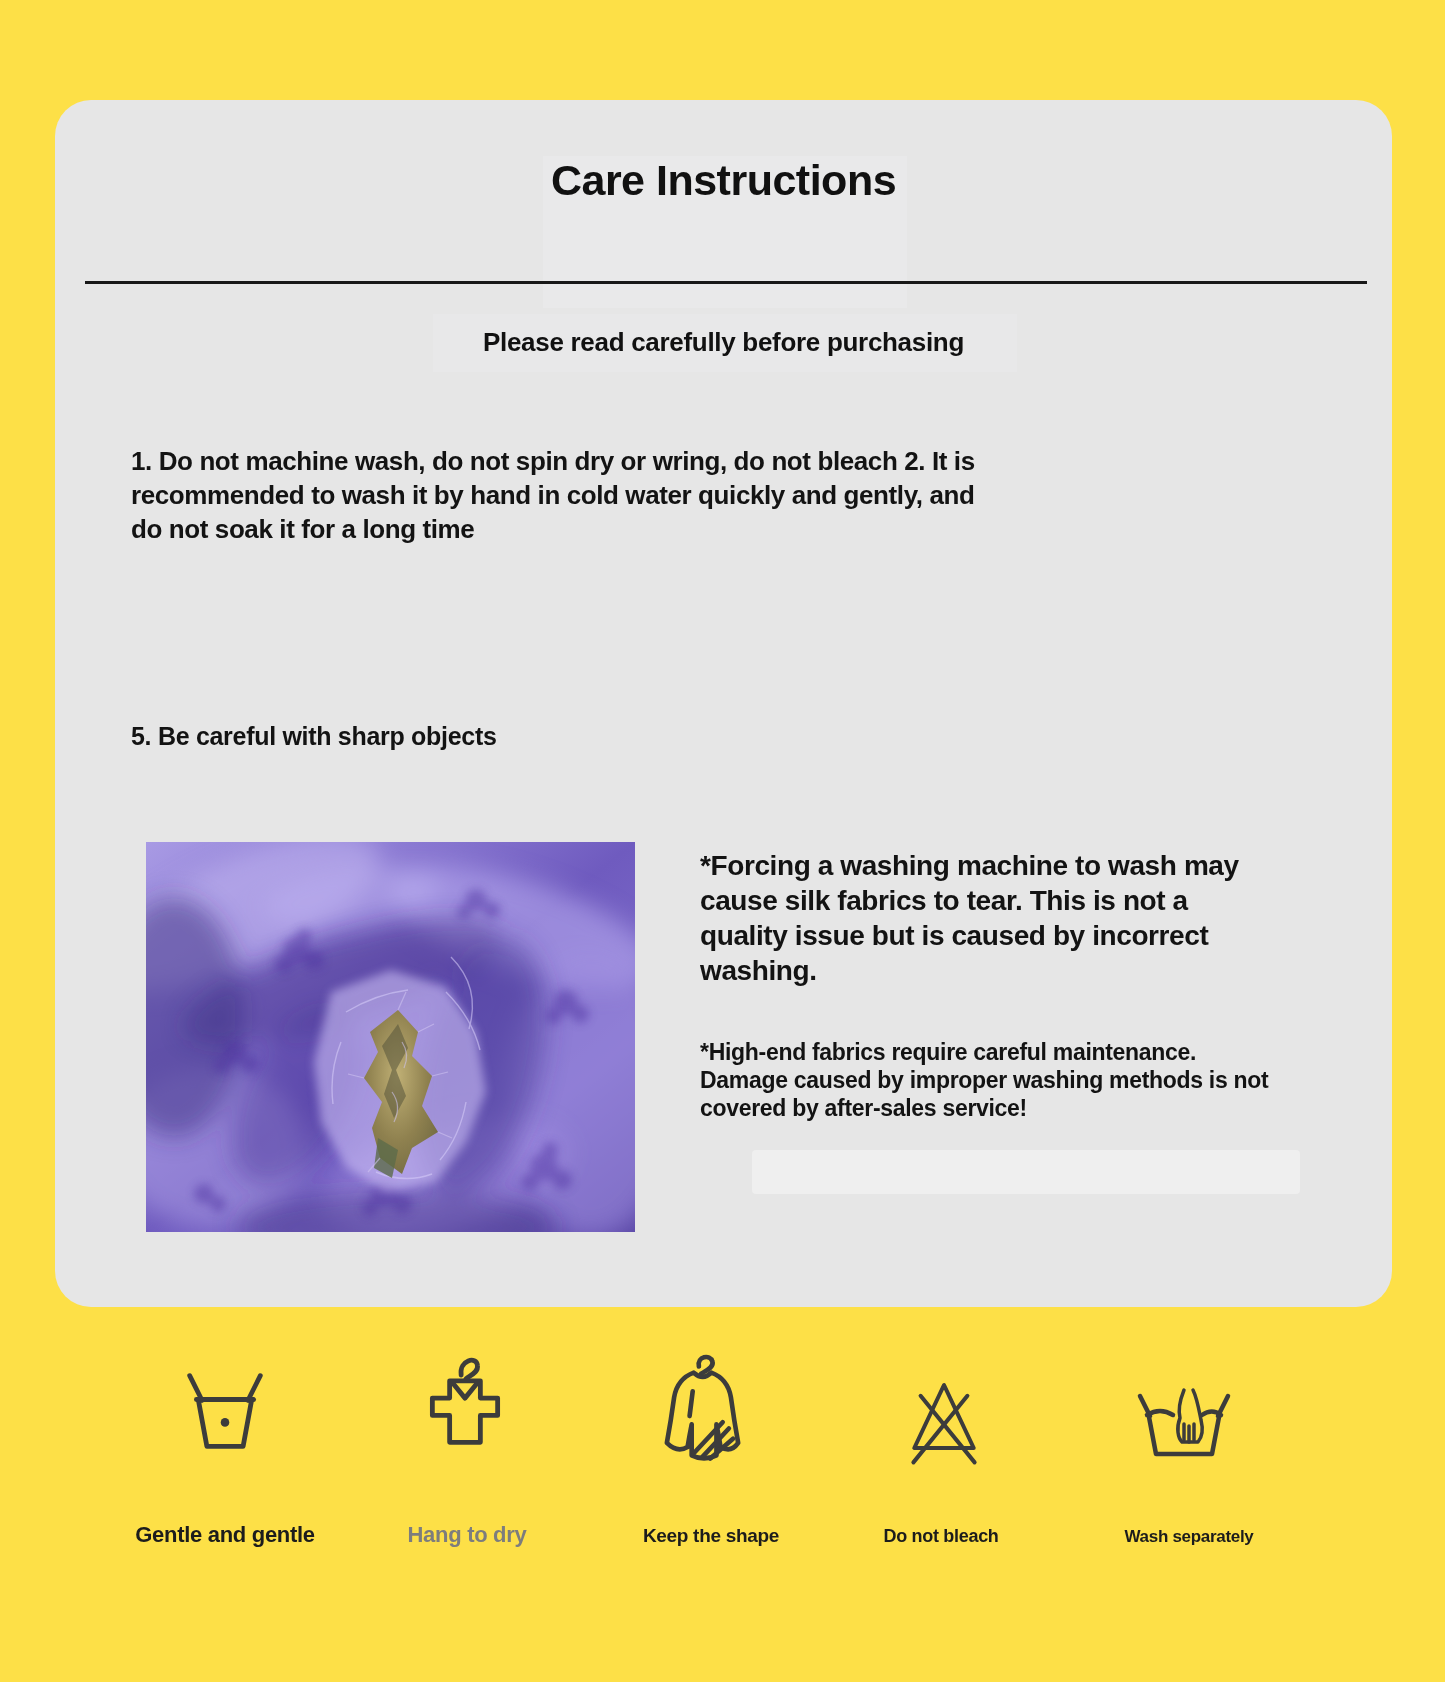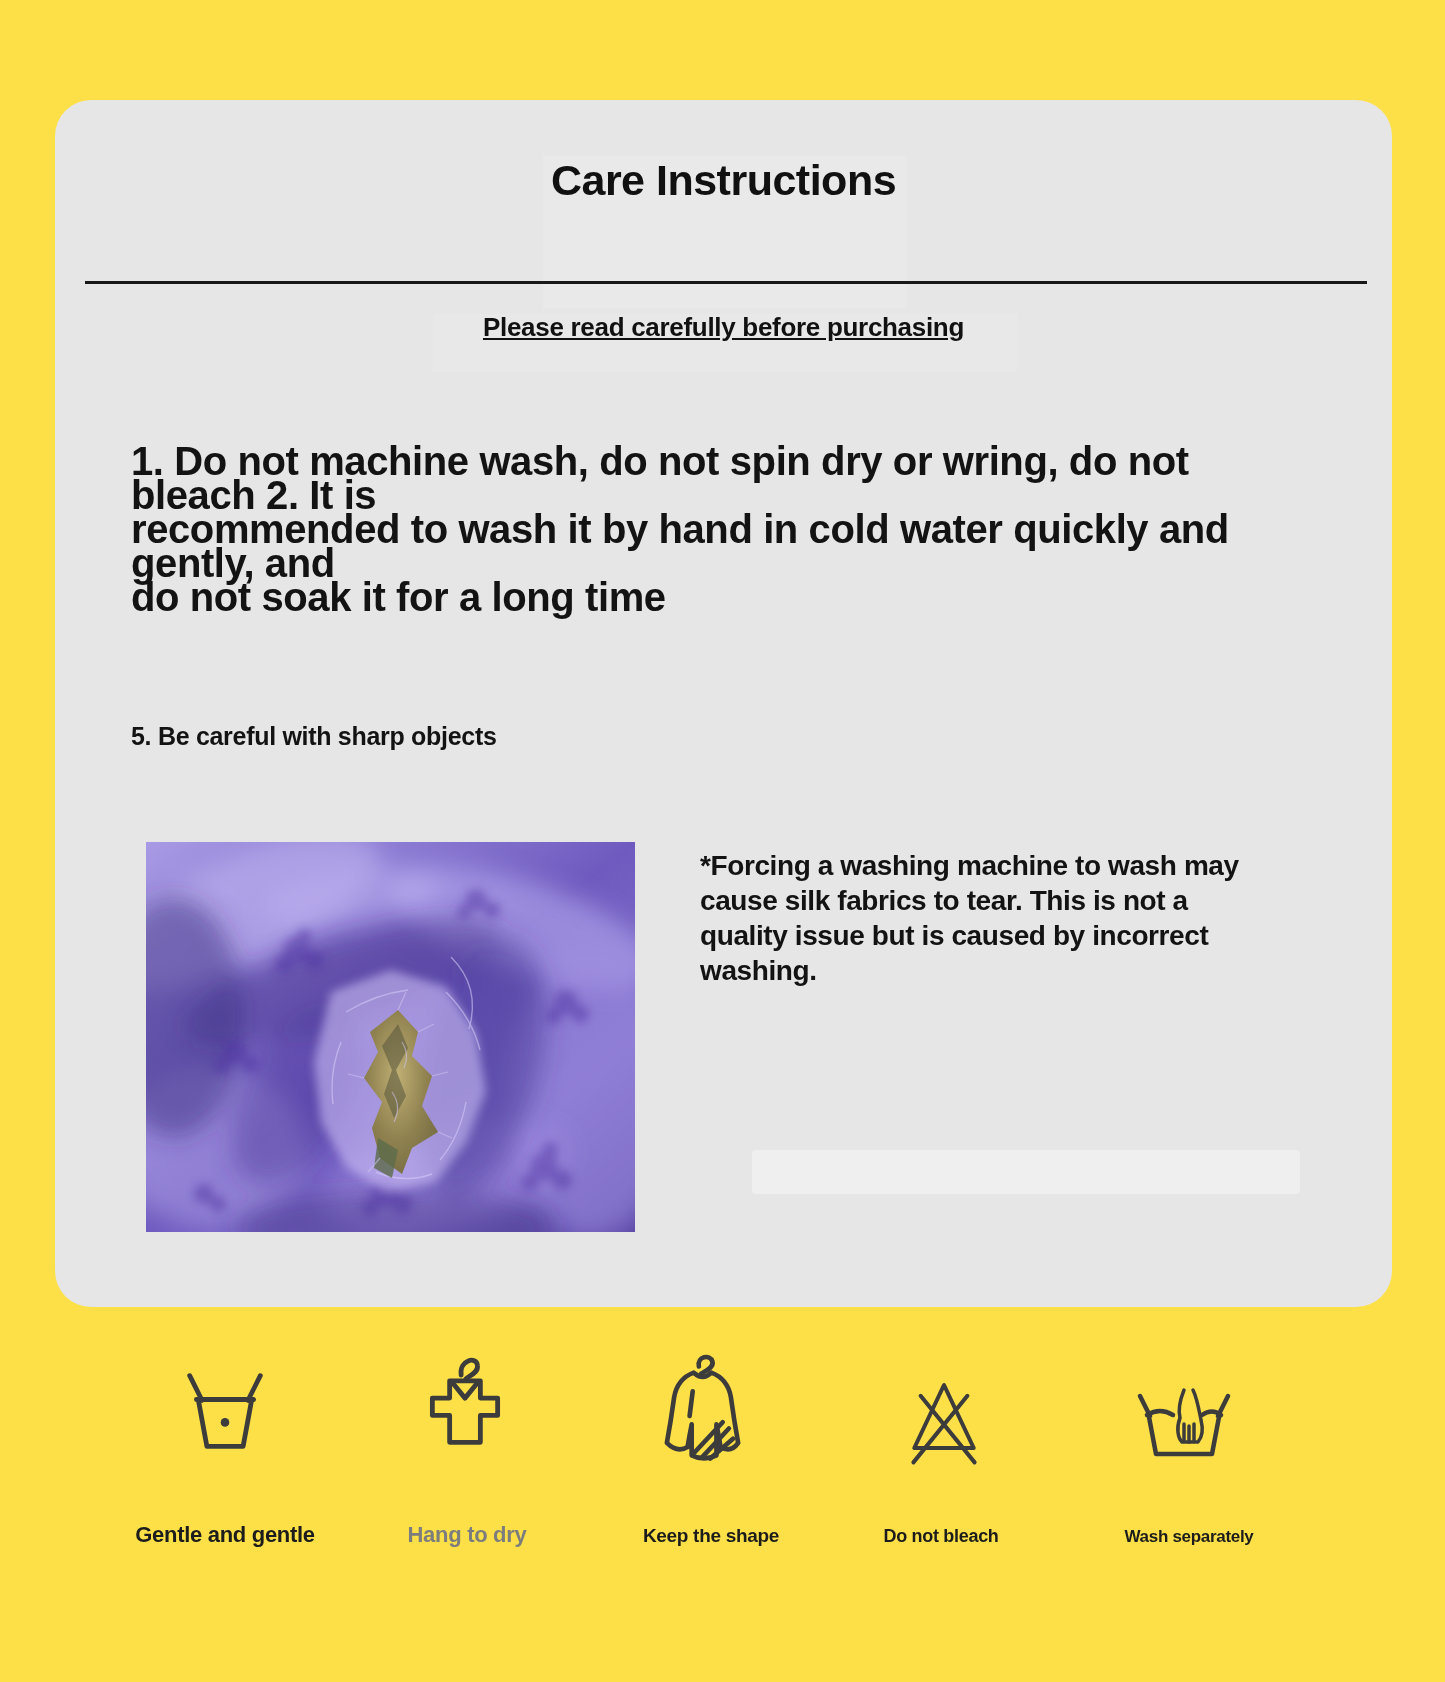--- a/index.html
+++ b/index.html
@@ -14,26 +14,26 @@
   .patch { position:absolute; pointer-events:none; }
   .patch-title    { left:488px; top:56px;  width:364px; height:152px; background:#ebebec; opacity:.55; }
   .patch-subtitle { left:378px; top:214px; width:584px; height:58px;  background:#eaeaeb; opacity:.5; }
   .patch-band     { left:697px; top:1050px; width:548px; height:44px; background:#efeff0; opacity:.9; border-radius:4px; }
   .card-title {
     position:absolute; top:56px; left:0; width:100%; text-align:center;
     font-size:43px; font-weight:700; letter-spacing:-0.5px; color:#111;
   }
   .divider { position:absolute; top:181px; left:30px; width:1282px; height:3px; background:#181818; }
   .subtitle {
-    position:absolute; top:212px; left:0; width:100%; text-align:center;
-    font-size:26px; font-weight:700; letter-spacing:-0.3px; color:#111;text-decoration:underline;
+    position:absolute; top:227px; left:0; width:100%; text-align:center;
+    font-size:26px; font-weight:700; letter-spacing:-0.3px; color:#111;
   }
   .para {
     position:absolute; left:76px; width:1120px;
-    font-size:40px; font-weight:700; line-height:34px; letter-spacing:-0.4px;
+    font-size:26px; font-weight:700; line-height:34px; letter-spacing:-0.4px;
     white-space:pre-line; color:#131313;
   }
   .para-1 { top:344px; }
   .para-2 { top:488px; }
   .para-small { position:absolute; left:76px; top:622px; font-size:25px; font-weight:700; letter-spacing:-0.3px; }
   .photo { position:absolute; left:91px; top:742px; width:489px; height:390px; display:block; }
   .callout-primary {
     position:absolute; left:645px; top:748px; width:560px;
     font-size:28px; font-weight:700; line-height:35px; letter-spacing:-0.4px;
     white-space:pre-line; color:#131313;
@@ -175,20 +175,23 @@
           <path d="M218 236 L202 232"></path>
         <path d="M246 250 q10 14 2 30"></path>
           <path d="M256 200 q8 12 2 26"></path>
       </g>
     </svg>
 
     <div class="callout-primary">*Forcing a washing machine to wash may
 cause silk fabrics to tear. This is not a
 quality issue but is caused by incorrect
 washing.</div>
+    <div class="callout-secondary">*High-end fabrics require careful maintenance.
+Damage caused by improper washing methods is not
+covered by after-sales service!</div>
   </div>
 
   <div class="care-icon" style="left:177px; top:1368px;">
     <svg width="96" height="84" viewBox="0 0 100 88" fill="none" stroke="#3c3c3c" stroke-width="5" stroke-linecap="round" stroke-linejoin="round">
       <path d="M13 8 L26 34"></path>
         <path d="M87 8 L74 34"></path>
       <path d="M20 33 L80 33"></path>
       <path d="M22 33 L31 82 L69 82 L78 33"></path>
       <circle cx="50" cy="57" r="4.5" fill="#3c3c3c" stroke="none"></circle>
     </svg>

